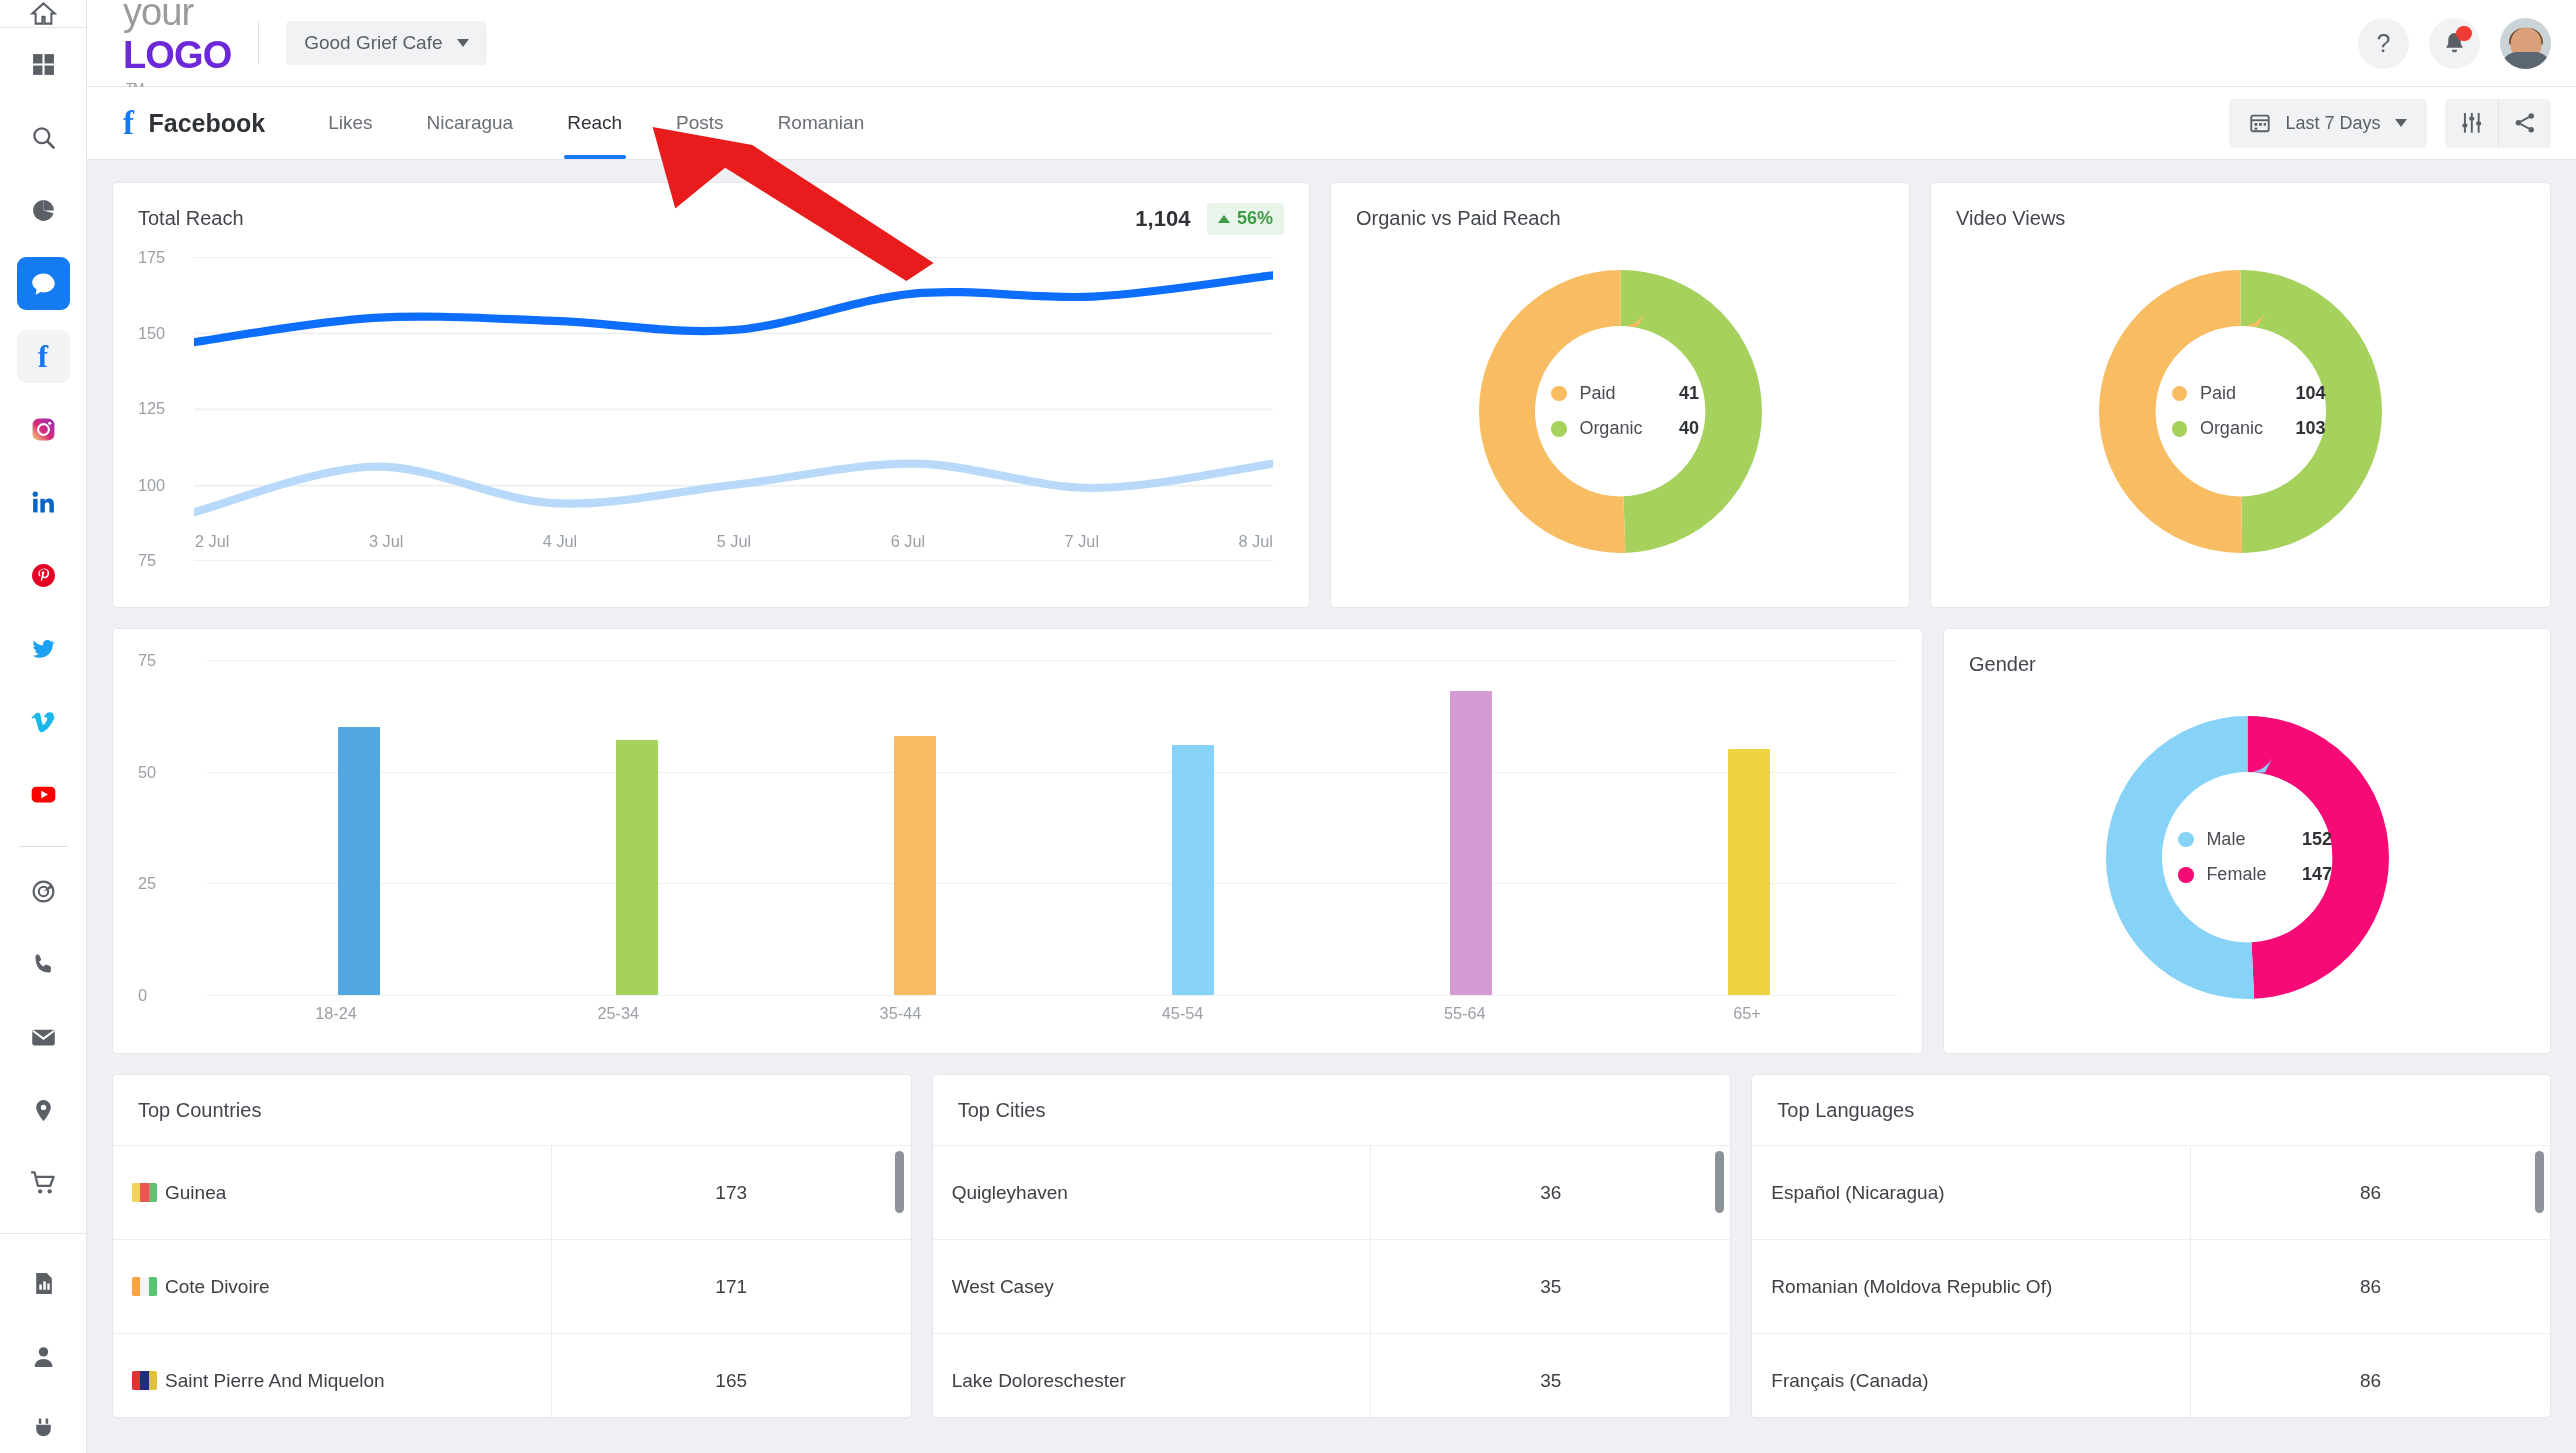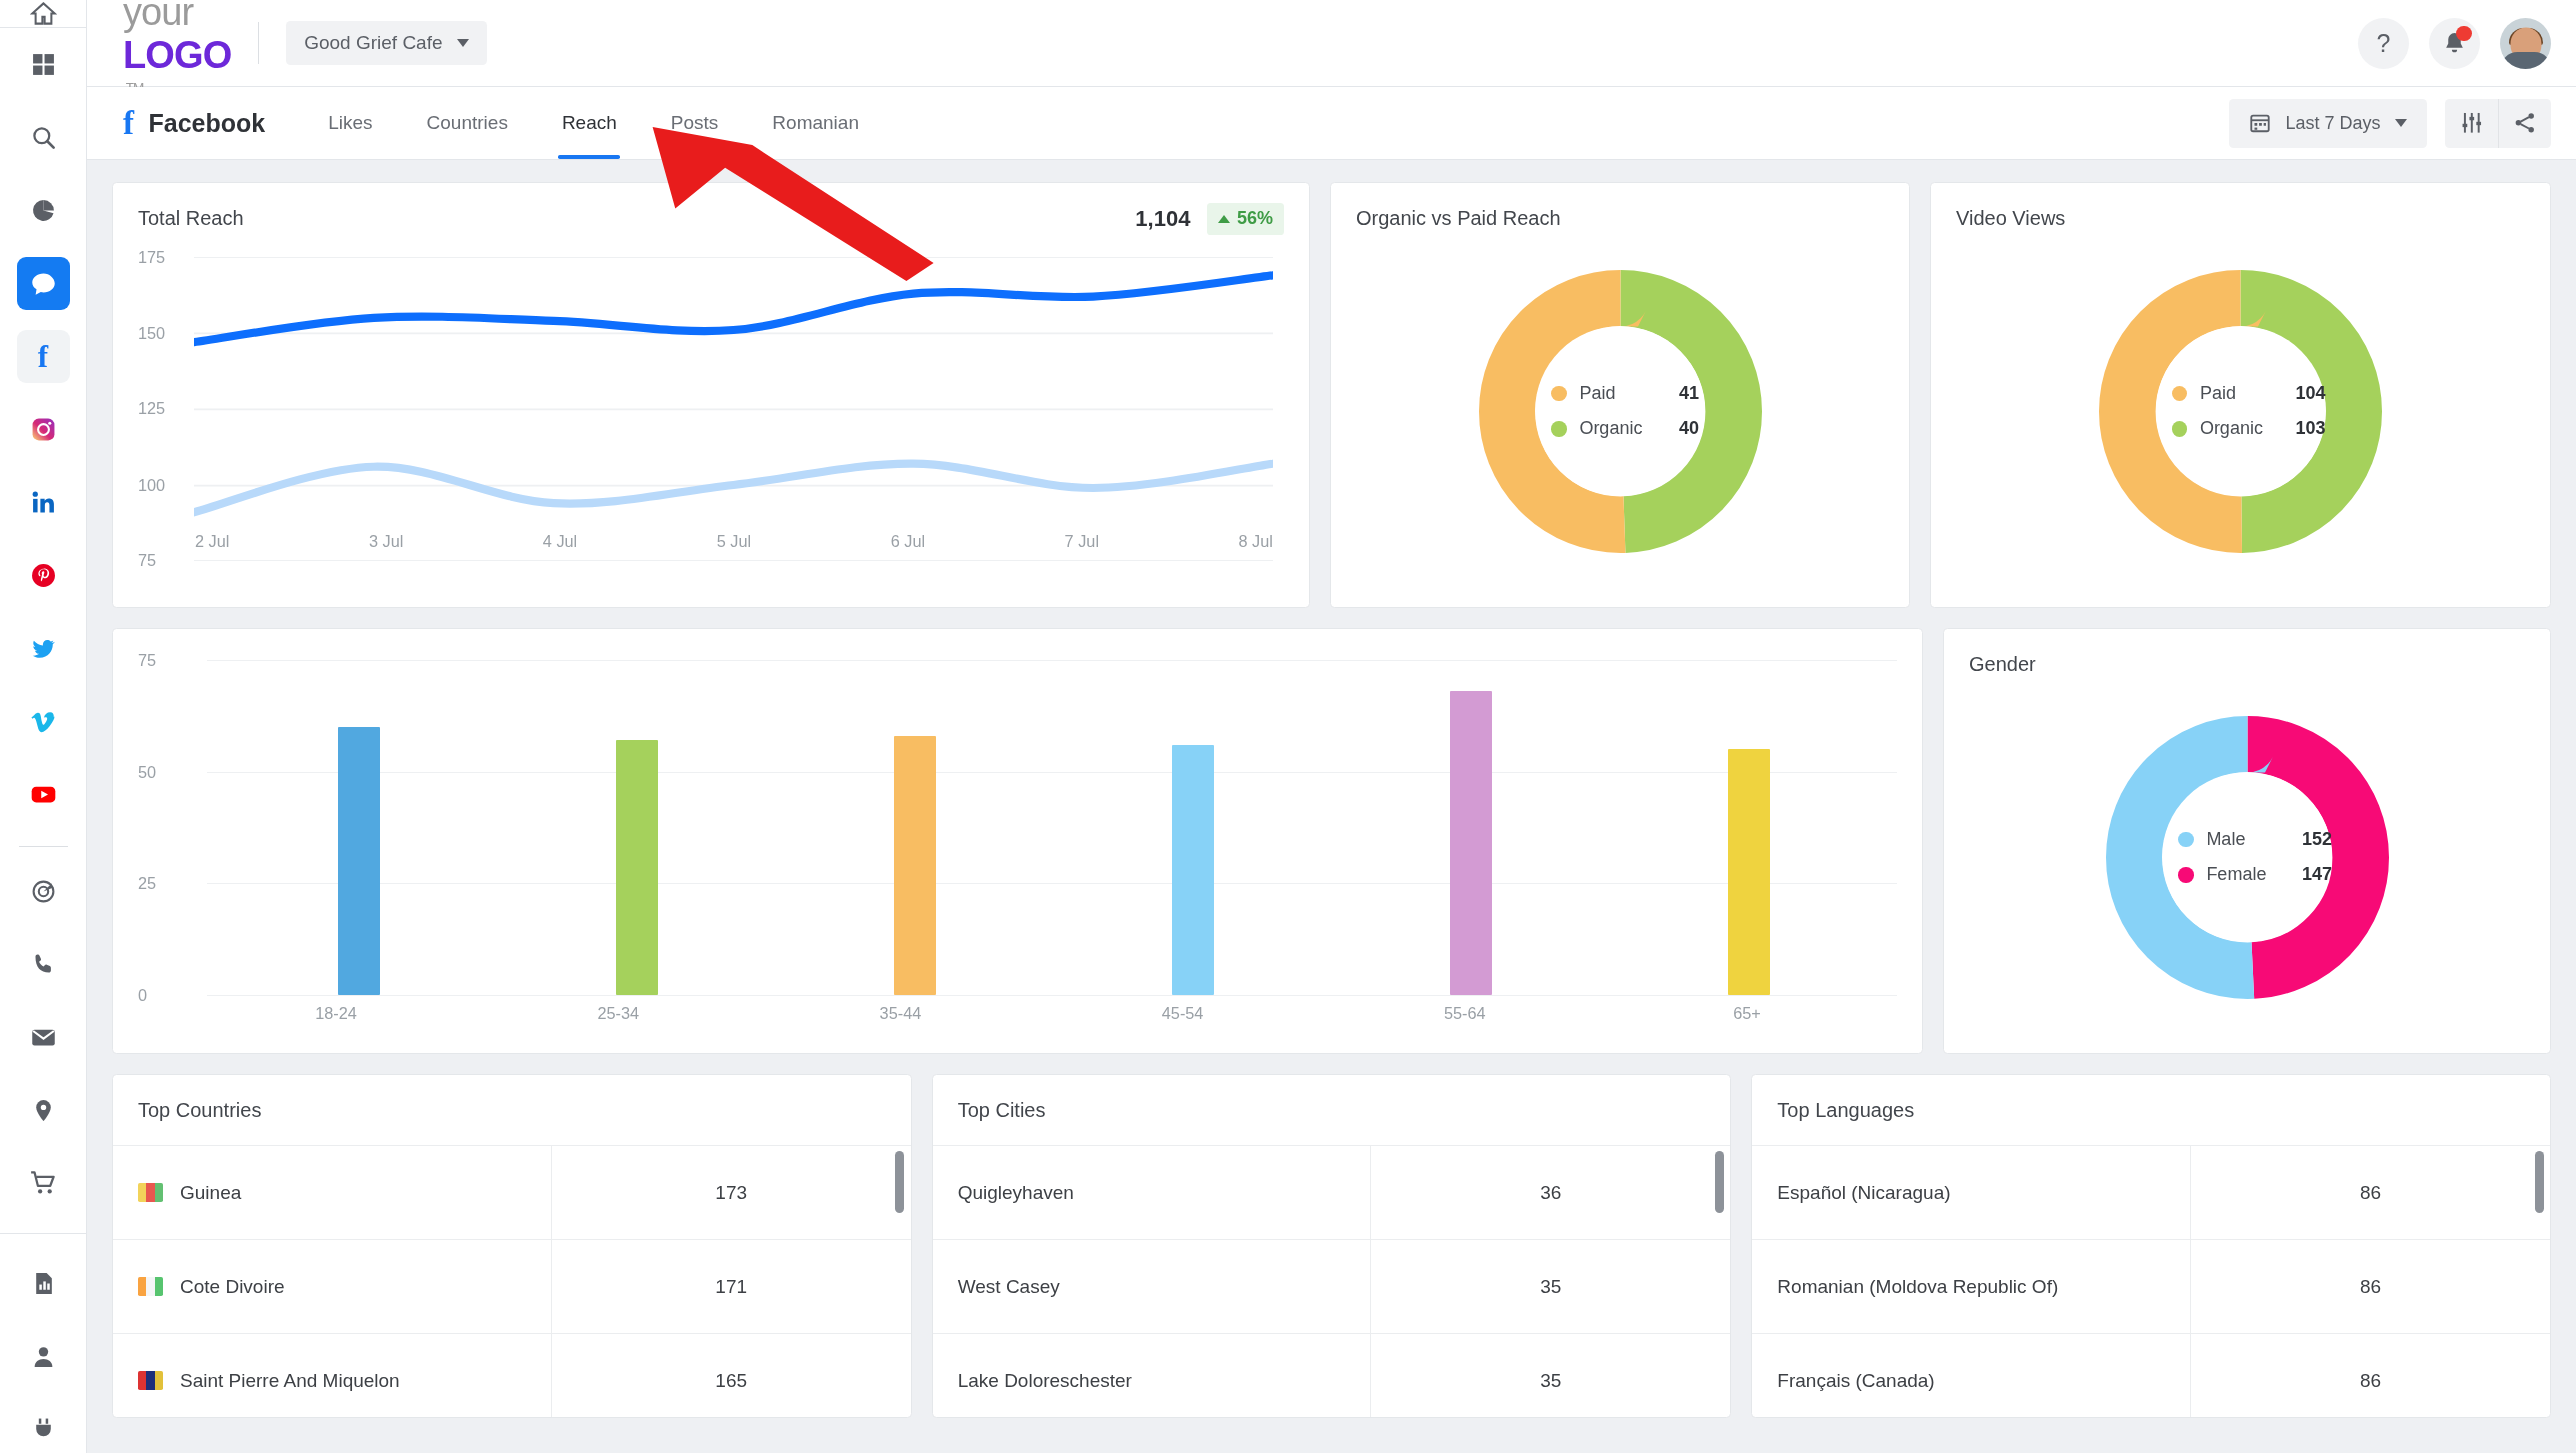--- a/index.html
+++ b/index.html
@@ -131,22 +131,22 @@
   .bar { width: 42px; border-radius: 0.9px; }
   .bar-x { display: flex; margin: 9px 34px 0 82px; }
   .bar-x span { flex: 1; text-align: center; font-size: 16.3px; color: #9aa0a6; }
 
   .gridline { position: absolute; left: 69px; right: 0; height: 0.9px; background: #eef0f2; }
 
   
   .tbl-rows { margin-top: 23.6px; }
   .tbl-row { display: flex; border-top: 0.9px solid #ebedef; height: 94px; }
   .tbl-row:first-child { border-top: 0.9px solid #ebedef; }
-  .tc-name { flex: 0 0 55%; display: flex; align-items: center; gap: 17px;
-             padding-left: 25px; font-size: 19px; color: #3d4045;
+  .tc-name { flex: 0 0 55%; display: flex; align-items: center; gap: 8px;
+             padding-left: 19px; font-size: 19px; color: #3d4045;
              border-right: 0.9px solid #ebedef; }
   .tc-val { flex: 1; display: flex; align-items: center; justify-content: center;
             font-size: 19px; color: #3d4045; }
   .flag { width: 25px; height: 19px; display: flex; border-radius: 1.8px;
           overflow: hidden; flex: 0 0 25px; }
   .flag i { flex: 1; }
   .scrollbar { position: absolute; right: 6.3px; top: 76px; width: 9px; height: 62px;
                background: #8d9299; border-radius: 5.4px; }
 
   
@@ -327,21 +327,21 @@
     <div class="chanbar">
       <div class="chan-title">
         <span class="fb-glyph">f</span>
         <span>Facebook</span>
       </div>
       <div class="tabs">
         <div class="tab">
             <span>Likes</span>
           </div>
         <div class="tab">
-            <span>Countries</span>
+            <span>Nicaragua</span>
           </div>
         <div class="tab active">
             <span>Reach</span>
           </div>
         <div class="tab">
             <span>Posts</span>
           </div>
         <div class="tab">
             <span>Romanian</span>
           </div>

